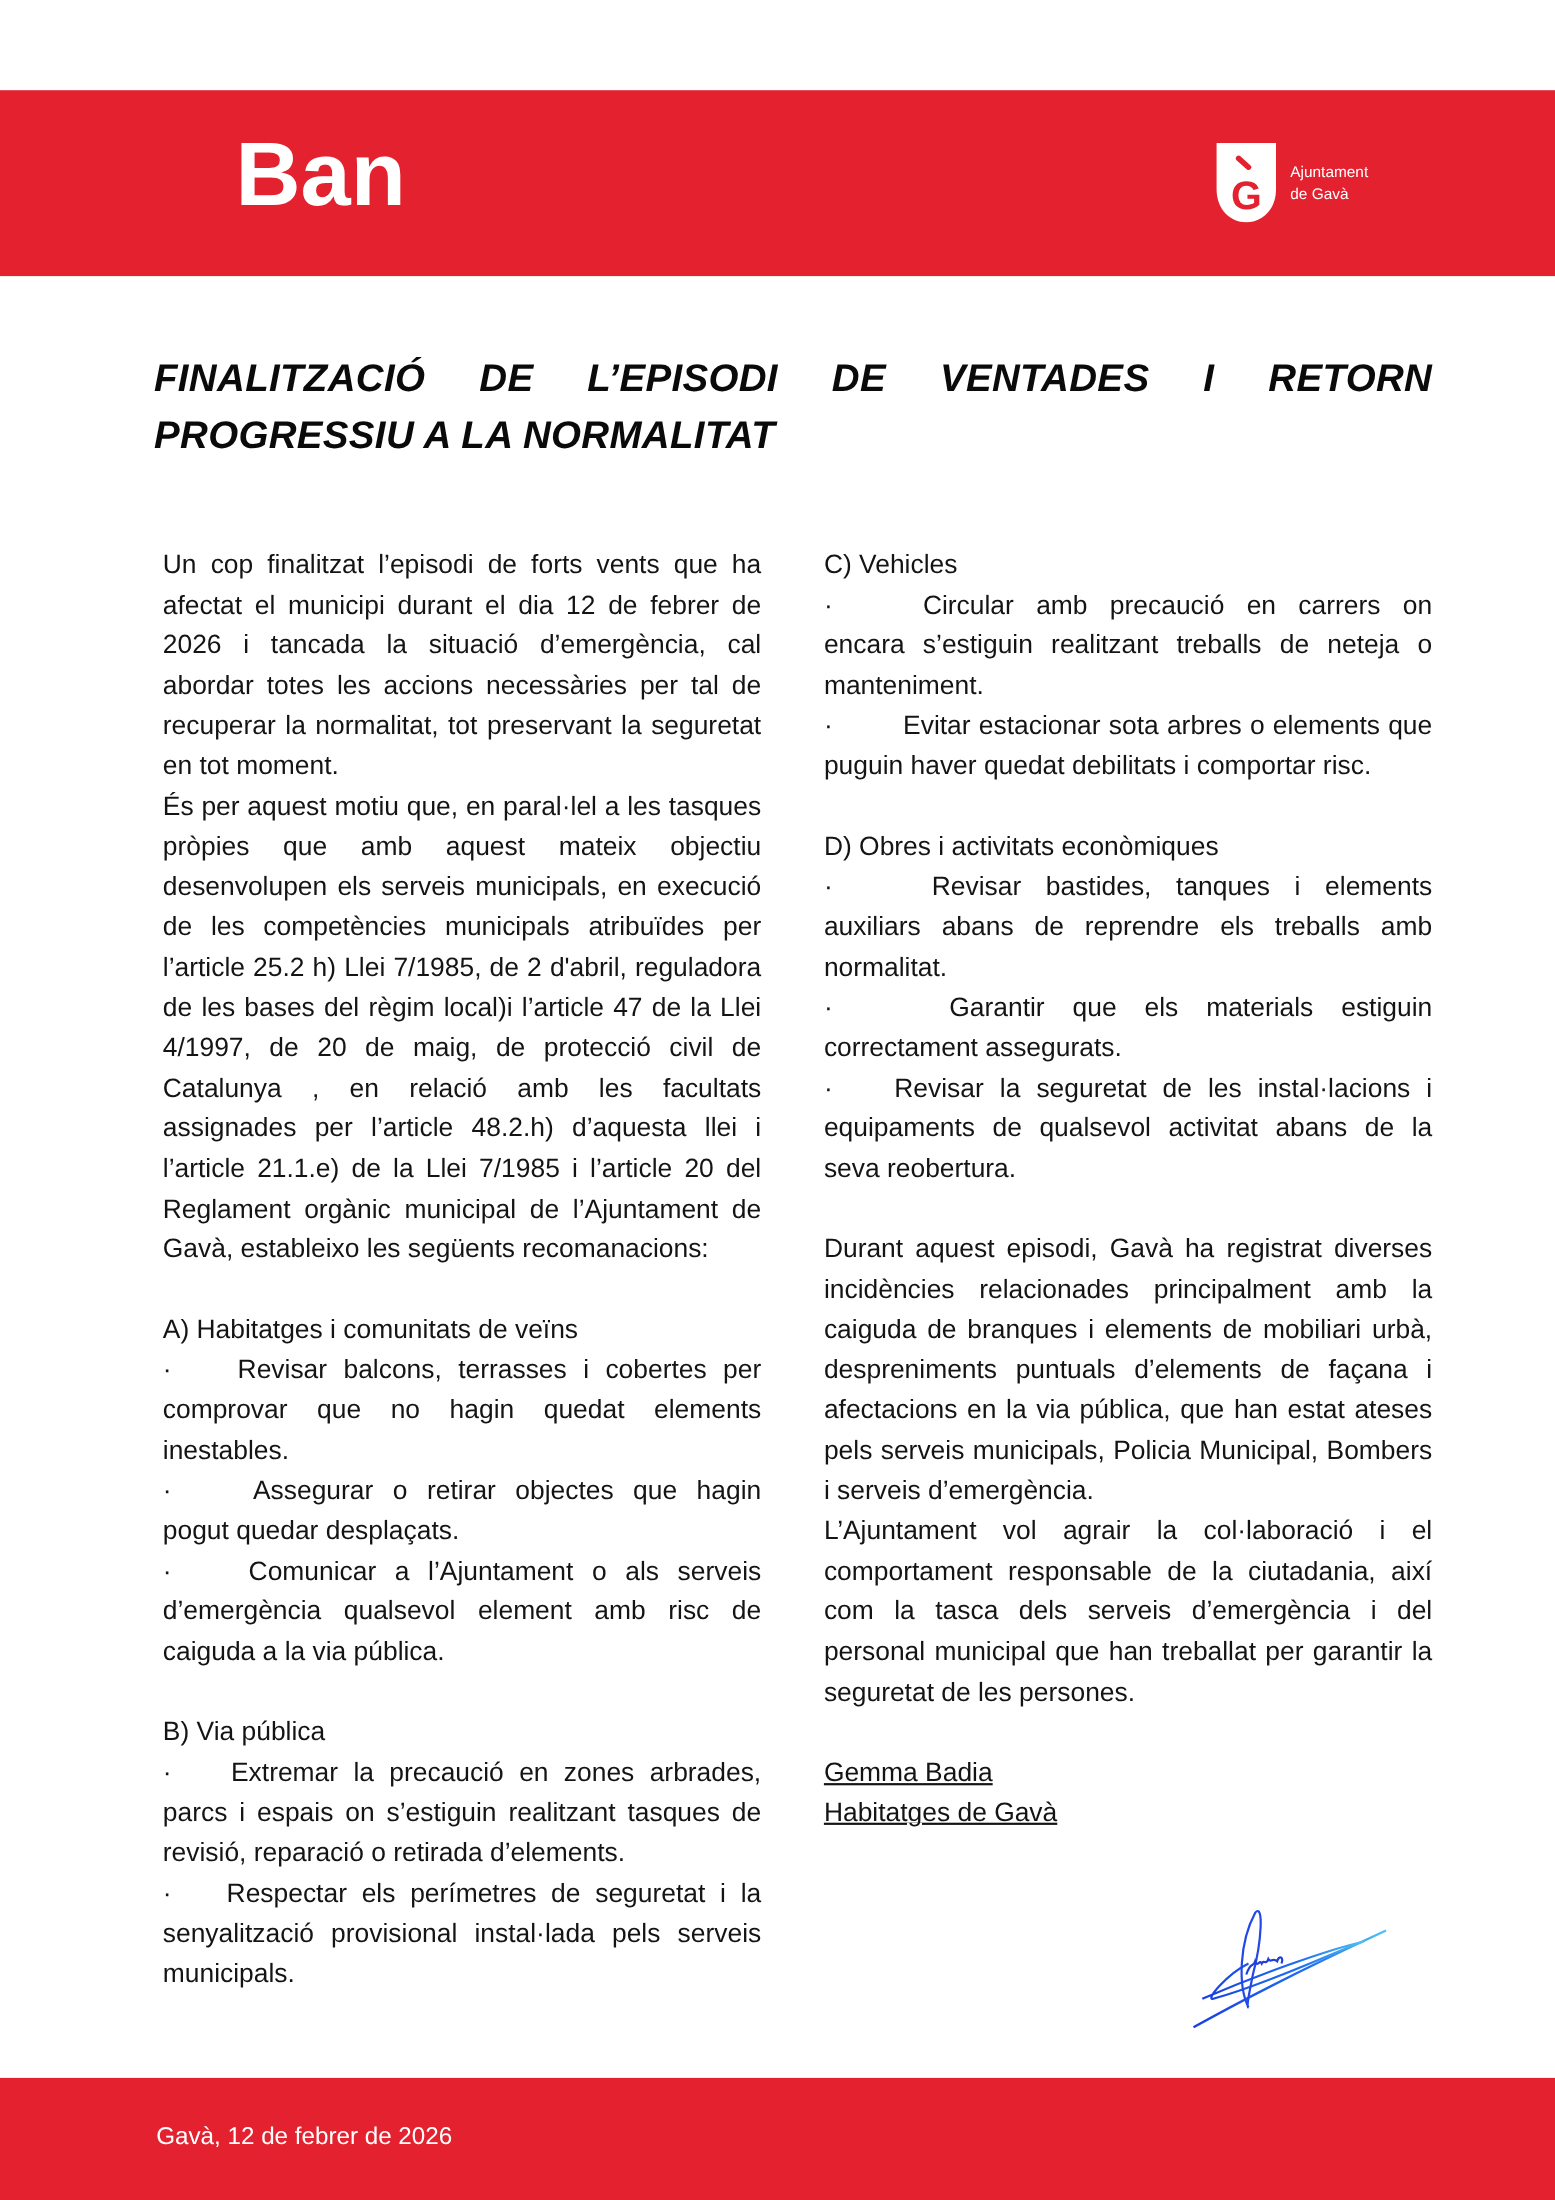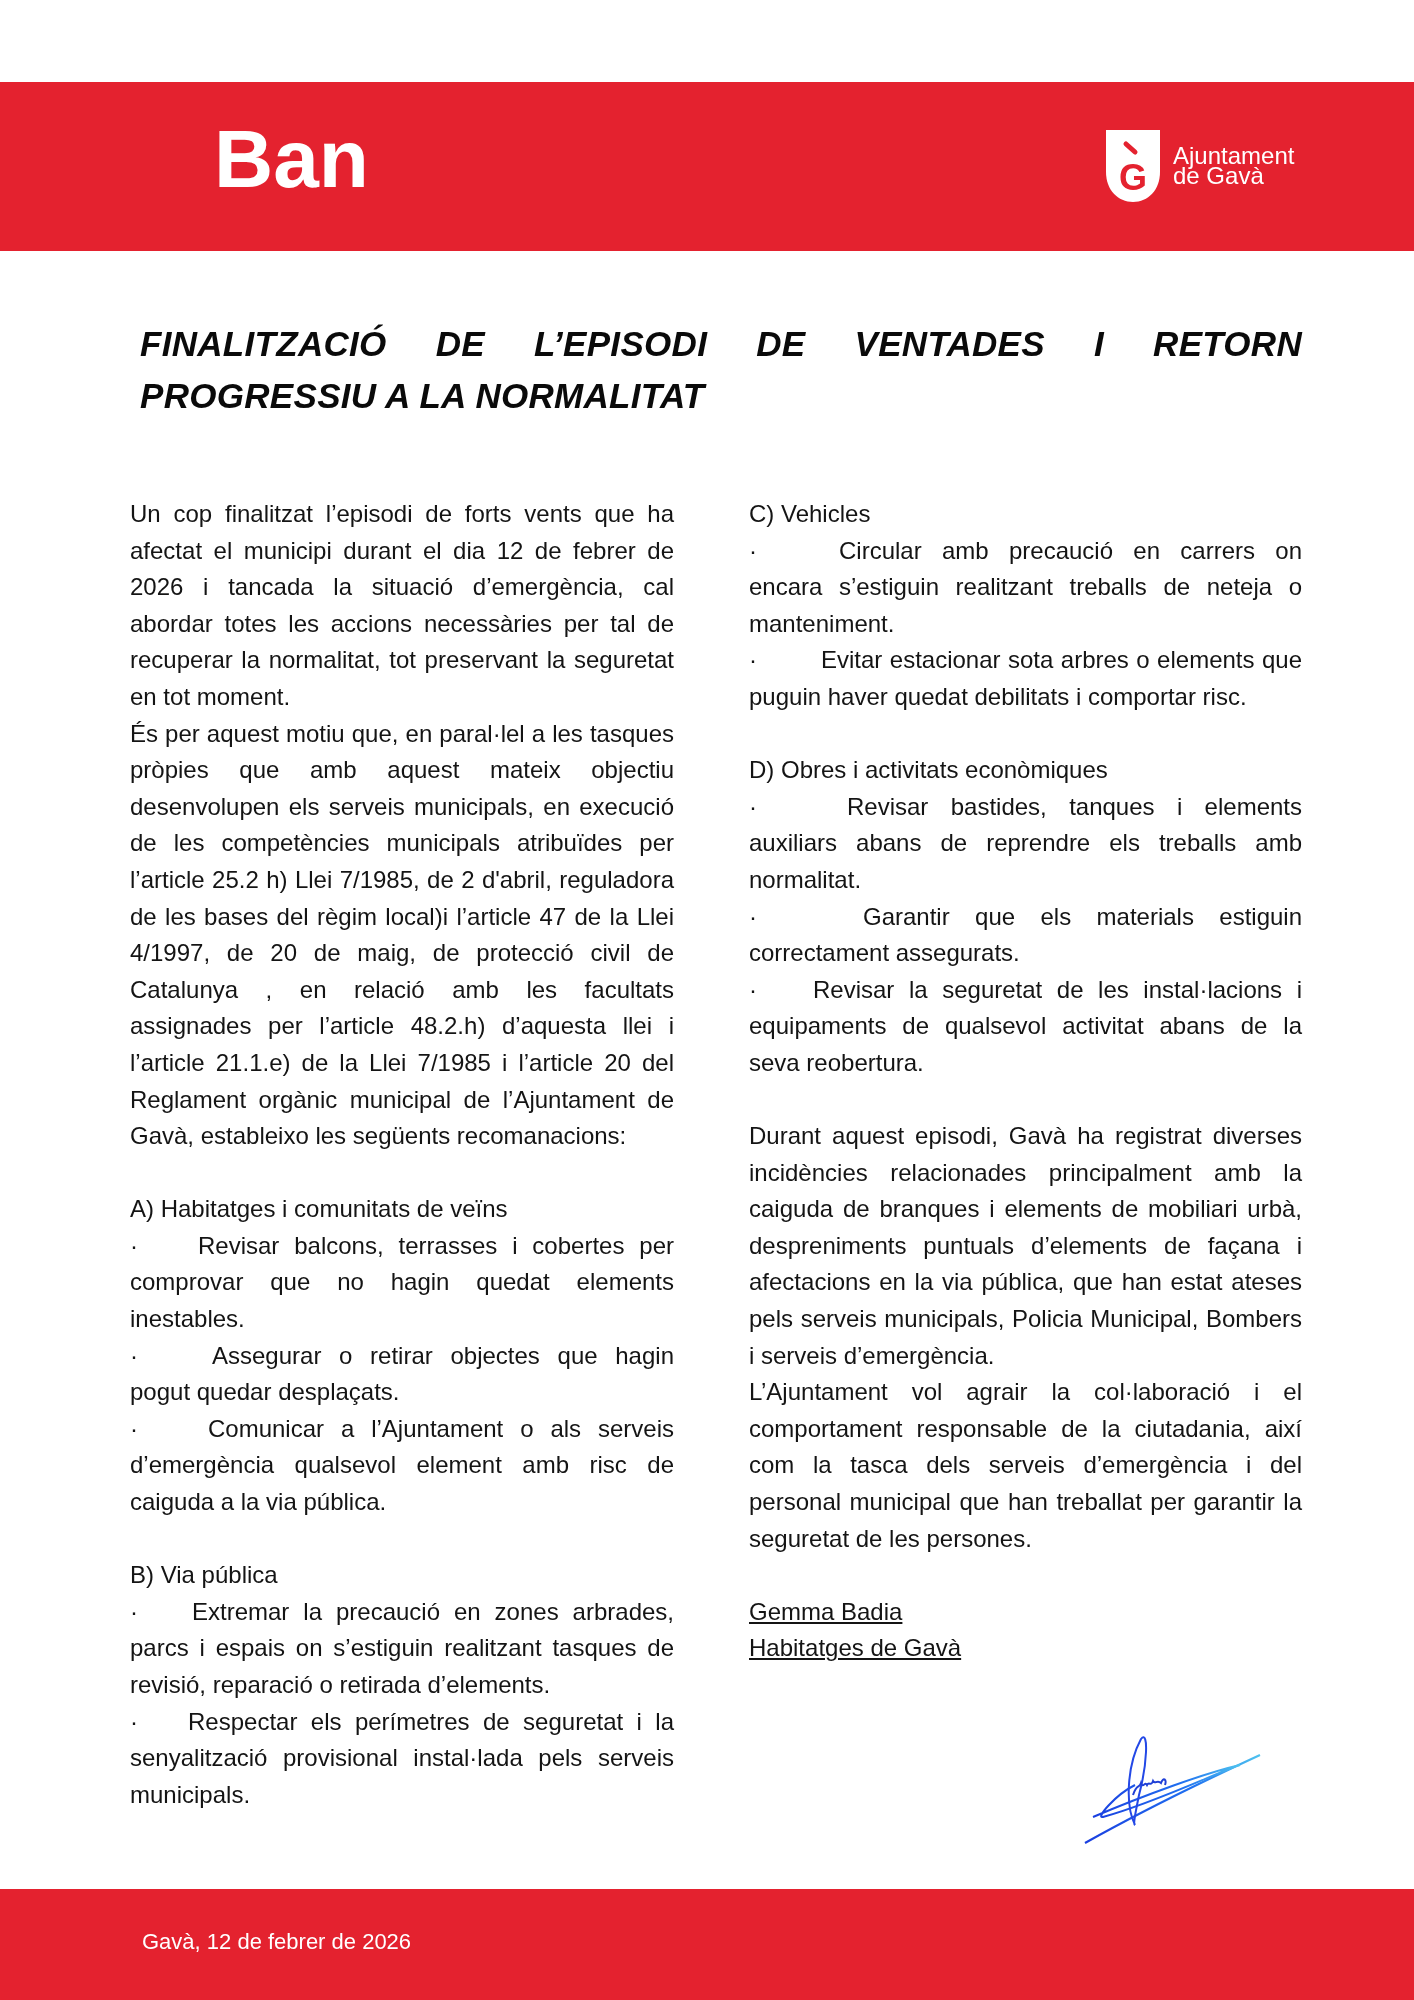--- a/index.html
+++ b/index.html
@@ -16,35 +16,35 @@
       position: absolute; left: 193px; top: 118px;
       font-family: "Liberation Sans", sans-serif; font-weight: bold;
       font-size: 82px; color: #ffffff; letter-spacing: 0px; line-height: 1; margin-left: 21px;
     }
     .logo {
       position: absolute; left: 1104px; top: 128px; height: 76px;
       display: flex; align-items: center;
     }
     .logo svg { display: block; }
     .logo-text {
-      margin-left: 11px; color: #ffffff; font-size: 24px; line-height: 20px;
+      margin-left: 11px; color: #ffffff; font-size: 14px; line-height: 20px;
       font-family: "Liberation Sans", sans-serif; font-weight: normal;
     }
     .title {
       position: absolute; left: 140px; top: 318px; width: 1162px;
       font-family: "Liberation Sans", sans-serif; font-weight: bold; font-style: italic;
       font-size: 35px; line-height: 52px; text-align: justify; text-align-last: left;
       color: #0a0a0a; margin: 0; letter-spacing: 0.3px;
     }
     .col {
       position: absolute; top: 496px;
       font-size: 24px; line-height: 36.6px; text-align: justify; color: #141414;
       font-family: "Liberation Sans", sans-serif;
     }
-    .col-left { left: 130px; width: 544px; }
+    .col-left { left: 148px; width: 544px; }
     .col-right { left: 749px; width: 553px; }
     .col p { margin: 0; }
     .col .gap { height: 36.6px; }
     .bullet { white-space: normal; }
     .bullet .dot { display: inline-block; }
     .sig-name, .sig-role { text-align: left; text-decoration: underline; }
     .signature {
       position: absolute; left: 1075px; top: 1725px; width: 200px; height: 130px;
     }
     .bottom-band {

